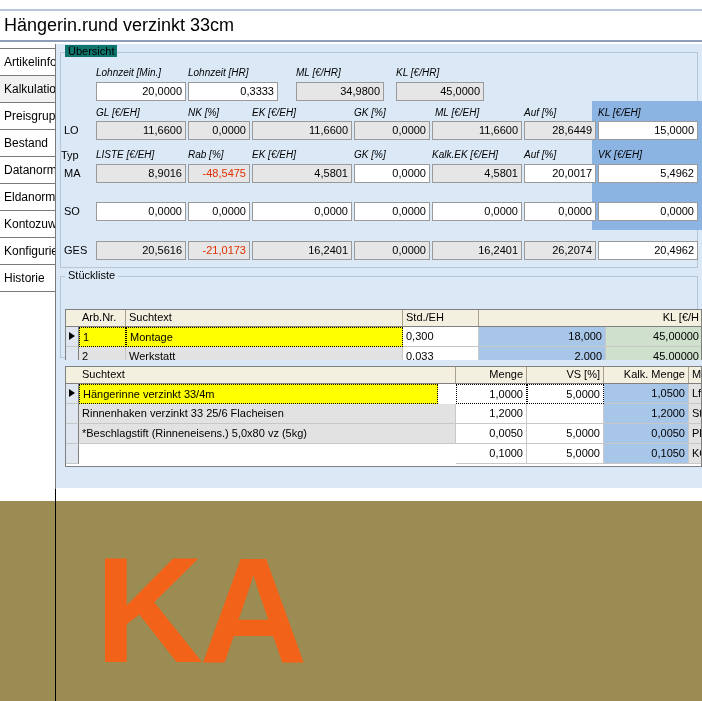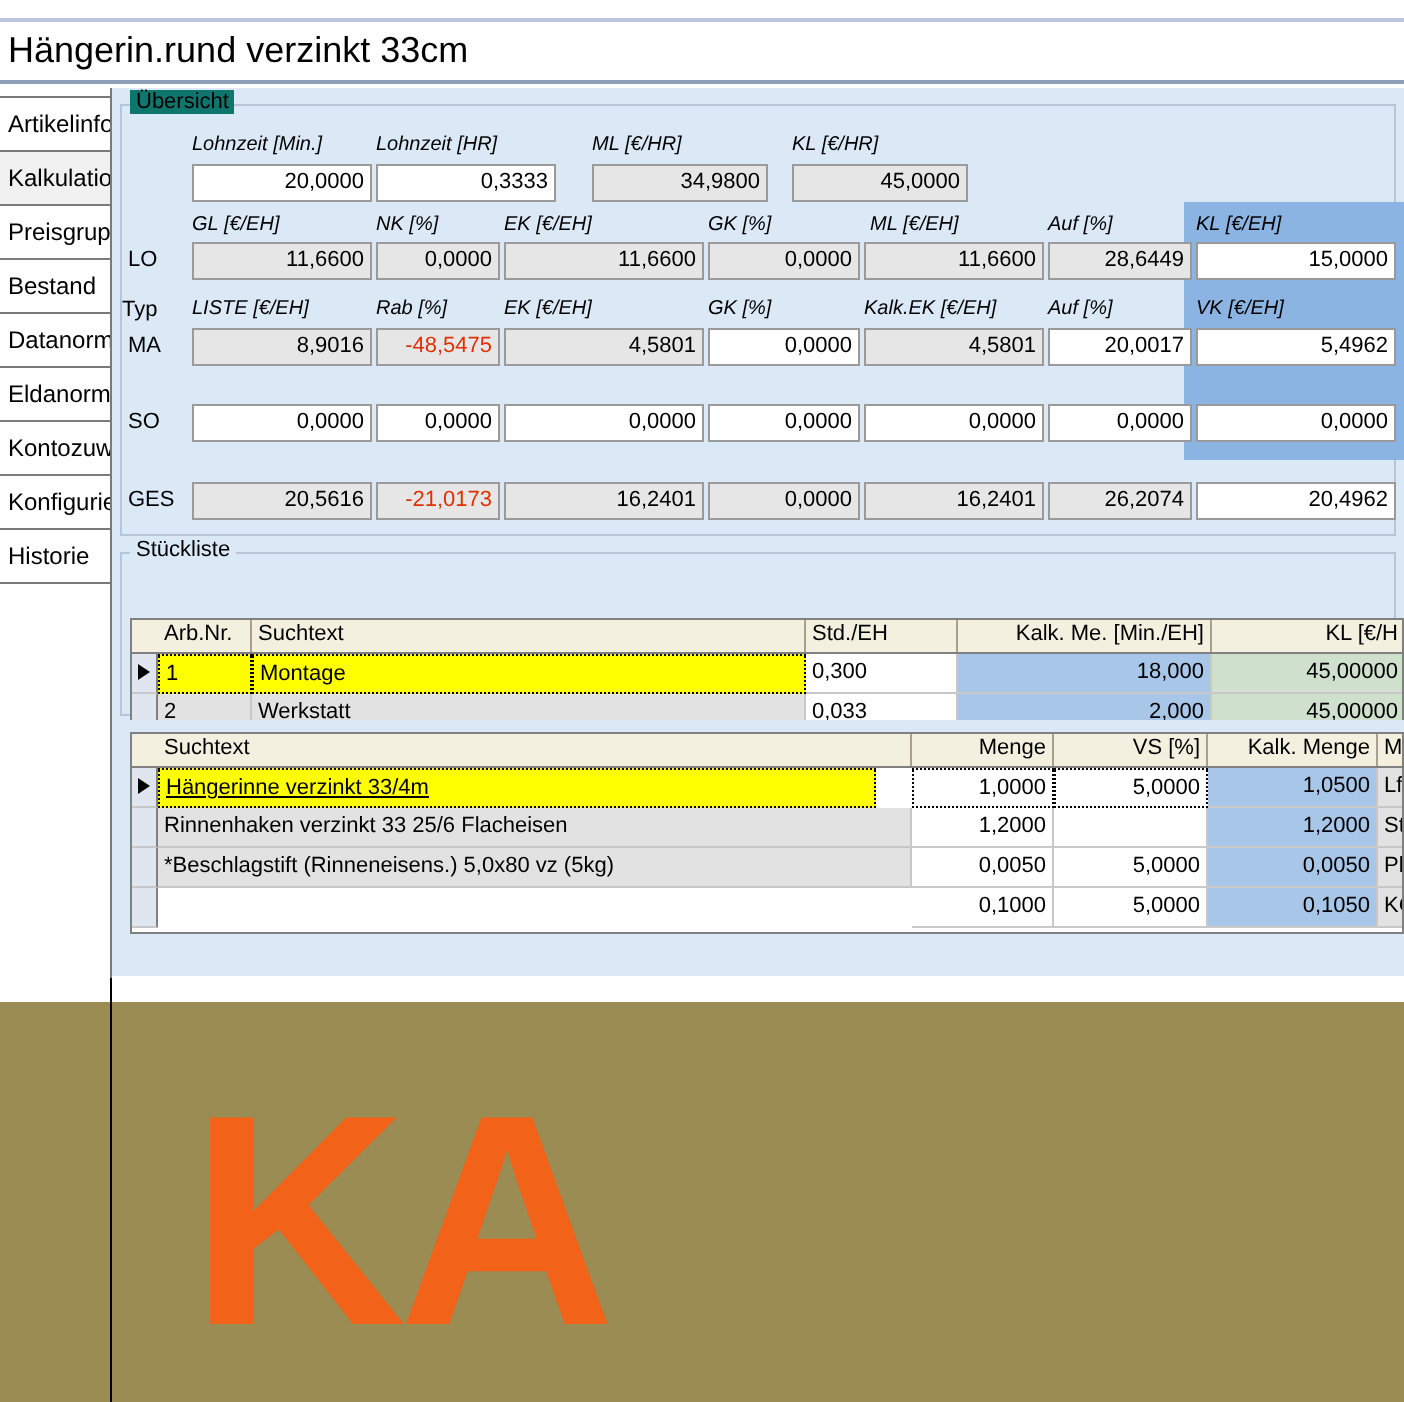--- a/index.html
+++ b/index.html
@@ -196,21 +196,20 @@
     <div class="slborder"></div>
     <div class="sllegend">Stückliste</div>
     <div class="grid" id="sl-grid" style="left:9px;top:16px;width:637px;height:62px;margin-top:21px;">
         <div class="gcorner">
           <i></i>
         </div>
         <div class="ghead" style="left: 0px; width: 637px;"></div>
         <div class="gh" style="left: 13px; width: 47px;">Arb.Nr.</div>
         <div class="gh" style="left: 60px; width: 277px;">Suchtext</div>
         <div class="gh" style="left: 337px; width: 76px;">Std./EH</div>
-        <div class="gh r" style="left: 413px; width: 127px;">Kalk. Me. [Min./EH]</div>
         <div class="gh r" style="left: 540px; width: 97px;">KL [€/H</div>
         <div class="gsel" style="top: 17px;">
           <div class="arrow"></div>
         </div>
         <div class="gcell yellow" style="left: 13px; top: 17px; width: 47px; border: 1px dotted rgb(0, 0, 0);">1</div>
         <div class="gcell yellow" style="left: 60px; top: 17px; width: 277px; border: 1px dotted rgb(0, 0, 0);">Montage</div>
         <div class="gcell whitec" style="left: 337px; top: 17px; width: 76px;">0,300</div>
         <div class="gcell r blue" style="left: 413px; top: 17px; width: 127px;">18,000</div>
         <div class="gcell r green" style="left: 540px; top: 17px; width: 97px;">45,00000</div>
         <div class="gsel" style="top: 37px;"></div>
@@ -229,21 +228,21 @@
         </div>
         <div class="ghead" style="left: 0px; width: 637px;"></div>
         <div class="gh" style="left: 13px; width: 377px;">Suchtext</div>
         <div class="gh r" style="left: 390px; width: 71px;">Menge</div>
         <div class="gh r" style="left: 461px; width: 77px;">VS [%]</div>
         <div class="gh r" style="left: 538px; width: 85px;">Kalk. Menge</div>
         <div class="gh" style="left: 623px; width: 34px;">ME</div>
         <div class="gsel" style="top: 17px;">
           <div class="arrow"></div>
         </div>
-        <div class="gcell yellow" style="left: 13px; top: 17px; width: 359px; border: 1px dotted rgb(0, 0, 0); text-decoration: underline;">Hängerinne verzinkt 33/4m</div>
+        <div class="gcell yellow" style="left: 13px; top: 17px; width: 359px; border: 1px dotted rgb(0, 0, 0);">Hängerinne verzinkt 33/4m</div>
         <div class="gcell r whitec" style="left: 390px; top: 17px; width: 71px; border: 1px dotted rgb(0, 0, 0);">1,0000</div>
         <div class="gcell r whitec" style="left: 461px; top: 17px; width: 77px; border: 1px dotted rgb(0, 0, 0);">5,0000</div>
         <div class="gcell r blue" style="left: 538px; top: 17px; width: 85px;">1,0500</div>
         <div class="gcell greyrow" style="left: 623px; top: 17px; width: 34px;">Lfm</div>
         <div class="gsel" style="top: 37px;"></div>
         <div class="gcell greyrow" style="left: 13px; top: 37px; width: 377px;">Rinnenhaken verzinkt 33 25/6 Flacheisen</div>
         <div class="gcell r whitec" style="left: 390px; top: 37px; width: 71px;">1,2000</div>
         <div class="gcell r whitec" style="left: 461px; top: 37px; width: 77px;"></div>
         <div class="gcell r blue" style="left: 538px; top: 37px; width: 85px;">1,2000</div>
         <div class="gcell greyrow" style="left: 623px; top: 37px; width: 34px;">Stk</div>

